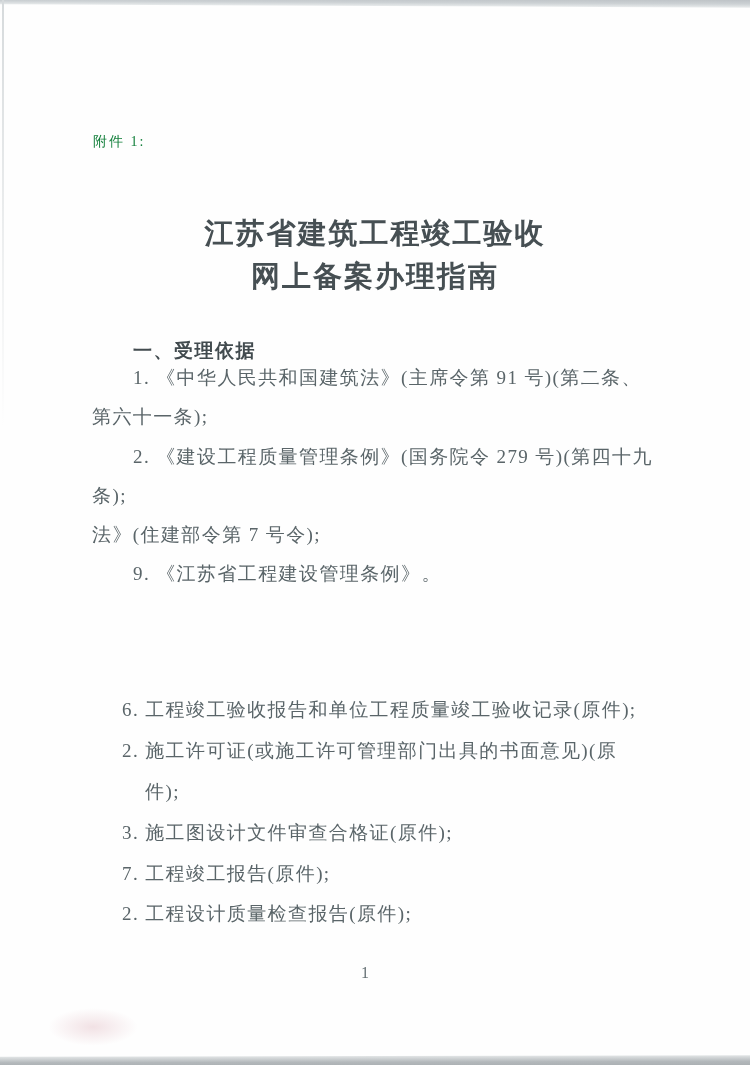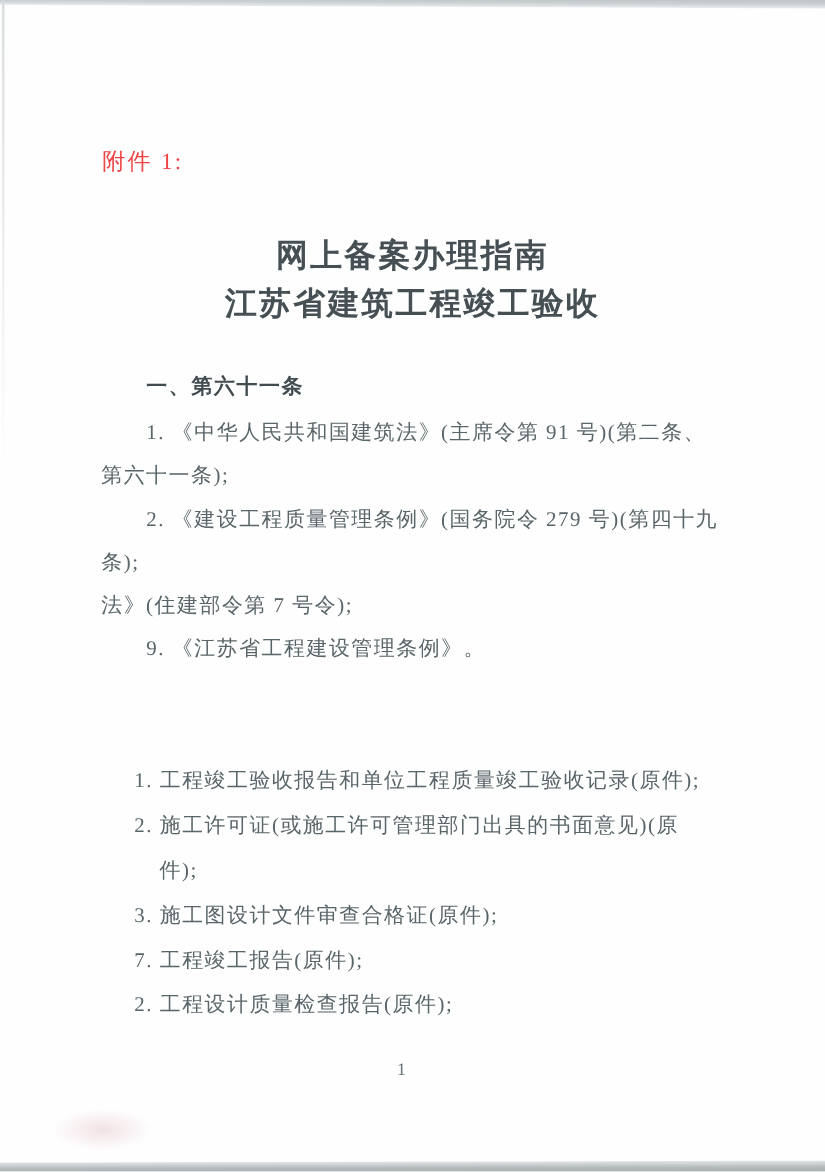--- a/index.html
+++ b/index.html
@@ -27,21 +27,21 @@
     background:linear-gradient(to bottom,#d6dadc,rgba(230,233,234,0.0) 40%);
   }
   .smudge{
     position:absolute;left:48px;top:1008px;width:90px;height:38px;
     background:radial-gradient(ellipse at center,rgba(226,190,197,0.45),rgba(226,190,197,0.0) 70%);
     border-radius:50%;
   }
   
   .attachment{
     position:absolute;left:93px;top:133px;
-    font-size:21px;letter-spacing:2px;color:#ef4444;
+    font-size:14px;letter-spacing:2px;color:#15803d;
   }
   .doc-title{
     position:absolute;left:0;top:212px;width:750px;
     text-align:center;
     font-family:"Liberation Sans","DejaVu Sans",sans-serif;
     font-weight:bold;font-size:29px;line-height:43px;
     letter-spacing:2px;color:#464f53;
   }
   .sec-heading{
     position:absolute;left:92px;width:580px;
@@ -49,21 +49,21 @@
     font-weight:bold;font-size:19px;letter-spacing:1.5px;
     color:#424b4f;text-indent:41px;white-space:nowrap;
   }
   #sec1-heading{top:338px;}
   #sec2-heading{top:652px;}
   .lines{
     position:absolute;left:92px;width:578px;
     font-size:19px;letter-spacing:1.4px;color:#5a6569;
     white-space:nowrap;
   }
-  #sec1-lines{top:374px;}
+  #sec1-lines{top:358px;}
   #sec1-lines .line{height:39.3px;line-height:39.3px;}
   #sec2-lines{top:690px;}
   #sec2-lines .line{height:40.9px;line-height:40.9px;}
   .line.ind{text-indent:41px;}
   .line.item{padding-left:30px;}
   .line.cont{padding-left:53px;}
   .page-number{
     position:absolute;left:0;top:964px;width:730px;
     text-align:center;font-size:16px;color:#677276;letter-spacing:0;
   }
@@ -72,38 +72,38 @@
 <body>
 
 <div class="page">
 
   <div class="edge-top"></div>
   <div class="edge-left"></div>
 
   <div class="attachment">附件 1:</div>
 
   <div class="doc-title">
+    <div>江苏省建筑工程竣工验收</div>
     <div>网上备案办理指南</div>
-    <div>江苏省建筑工程竣工验收</div>
   </div>
 
-  <div class="sec-heading" id="sec1-heading">一、第六十一条</div>
+  <div class="sec-heading" id="sec1-heading">一、受理依据</div>
 
   <div class="lines" id="sec1-lines">
     <div class="line ind">1. 《中华人民共和国建筑法》(主席令第 91 号)(第二条、</div>
     <div class="line">第六十一条);</div>
     <div class="line ind">2. 《建设工程质量管理条例》(国务院令 279 号)(第四十九</div>
     <div class="line">条);</div>
     <div class="line">法》(住建部令第 7 号令);</div>
     <div class="line ind">9. 《江苏省工程建设管理条例》。</div>
   </div>
 
 
   <div class="lines" id="sec2-lines">
-    <div class="line item">1. 工程竣工验收报告和单位工程质量竣工验收记录(原件);</div>
+    <div class="line item">6. 工程竣工验收报告和单位工程质量竣工验收记录(原件);</div>
     <div class="line item">2. 施工许可证(或施工许可管理部门出具的书面意见)(原</div>
     <div class="line cont">件);</div>
     <div class="line item">3. 施工图设计文件审查合格证(原件);</div>
     <div class="line item">7. 工程竣工报告(原件);</div>
     <div class="line item">2. 工程设计质量检查报告(原件);</div>
   </div>
 
   <div class="page-number">1</div>
 
   <div class="smudge"></div>

